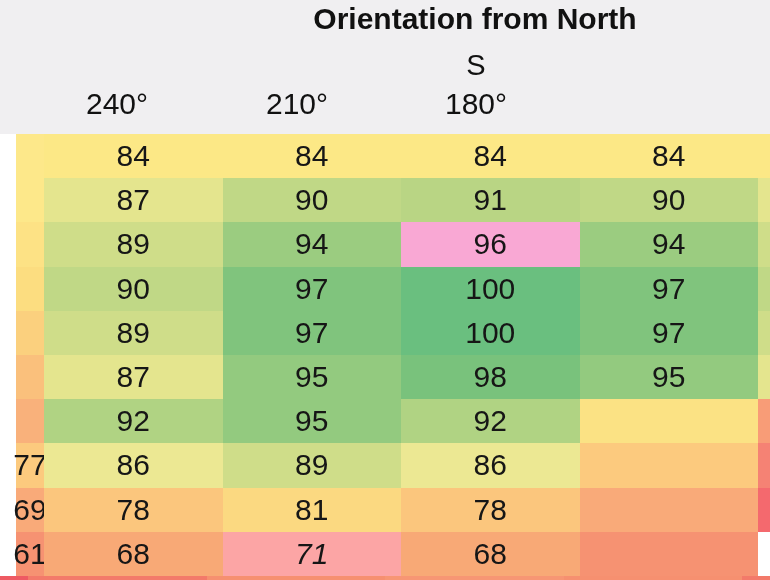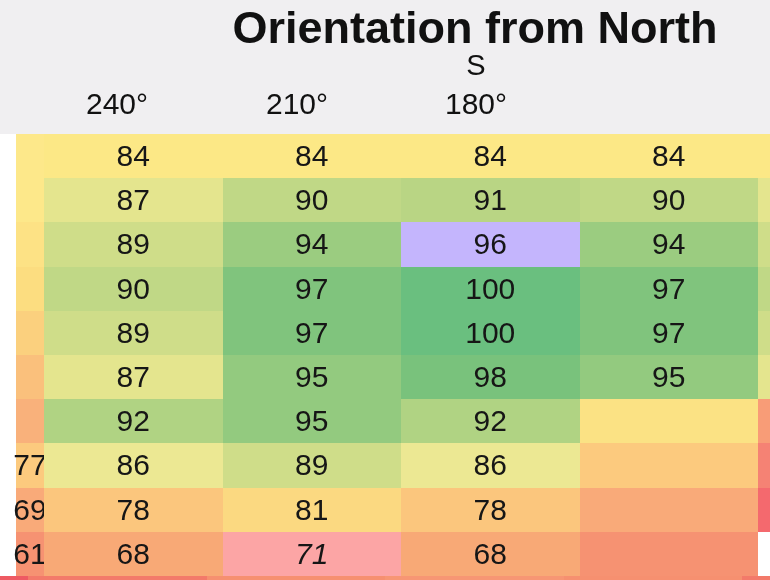--- a/index.html
+++ b/index.html
@@ -1,20 +1,20 @@
 <!DOCTYPE html>
 <html><head>
 <meta charset="utf-8">
 <style>
   html,body{margin:0;padding:0;background:#ffffff;}
   .page{position:relative;width:770px;height:580px;overflow:hidden;
         font-family:"Liberation Sans",sans-serif;color:#161616;background:#ffffff;}
   .header{position:absolute;top:0;left:0;width:770px;height:134px;background:#f0eff1;}
   .title{position:absolute;top:2px;left:475px;transform:translateX(-50%);
-         font-size:45px;font-weight:700;white-space:nowrap;color:#111;}
+         font-size:30px;font-weight:700;white-space:nowrap;color:#111;}
   .subtitle{position:absolute;top:49px;left:476px;transform:translateX(-50%);
             font-size:29px;font-weight:500;color:#111;}
   .colhead{position:absolute;top:87px;transform:translateX(-50%);
            font-size:30px;font-weight:500;white-space:nowrap;color:#111;}
   .grid{position:absolute;top:134px;left:16px;width:770px;display:grid;
         grid-template-columns:28px 178.5px 178.5px 178.5px 178.5px 1fr;
         grid-auto-rows:44.2px;}
   .cell{display:flex;align-items:center;justify-content:center;
         font-size:30px;font-weight:500;color:#161616;}
   .peek{position:absolute;top:576px;left:0;width:770px;height:4px;display:grid;
@@ -40,21 +40,21 @@
       <div class="cell" style="background: rgb(252, 232, 134);"></div>
       <div class="cell" style="background: rgb(253, 232, 138);"></div>
       <div class="cell" style="background: rgb(228, 229, 142);">87</div>
       <div class="cell" style="background: rgb(192, 216, 134);">90</div>
       <div class="cell" style="background: rgb(185, 213, 132);">91</div>
       <div class="cell" style="background: rgb(192, 216, 134);">90</div>
       <div class="cell" style="background: rgb(228, 229, 142);"></div>
       <div class="cell" style="background: rgb(253, 226, 133);"></div>
       <div class="cell" style="background: rgb(207, 221, 137);">89</div>
       <div class="cell" style="background: rgb(155, 204, 128);">94</div>
-      <div class="cell" style="background: #c4b5fd;">96</div>
+      <div class="cell" style="background: #f9a8d4;">96</div>
       <div class="cell" style="background: rgb(155, 204, 128);">94</div>
       <div class="cell" style="background: rgb(207, 221, 137);"></div>
       <div class="cell" style="background: rgb(252, 221, 128);"></div>
       <div class="cell" style="background: rgb(192, 216, 134);">90</div>
       <div class="cell" style="background: rgb(128, 196, 125);">97</div>
       <div class="cell" style="background: rgb(106, 191, 127);">100</div>
       <div class="cell" style="background: rgb(128, 196, 125);">97</div>
       <div class="cell" style="background: rgb(192, 216, 134);"></div>
       <div class="cell" style="background: rgb(251, 208, 126);"></div>
       <div class="cell" style="background: rgb(207, 221, 137);">89</div>

